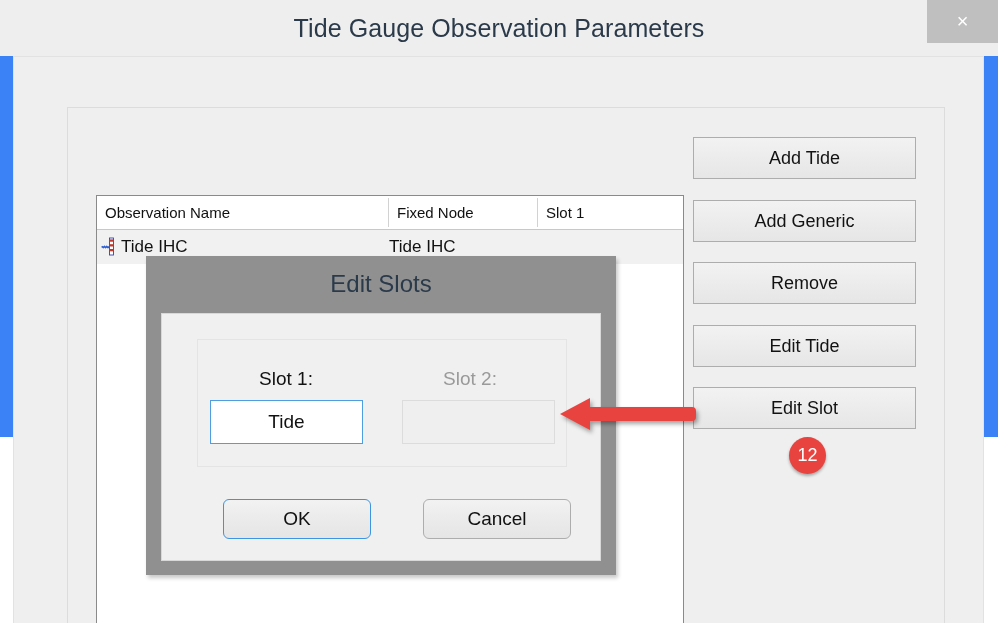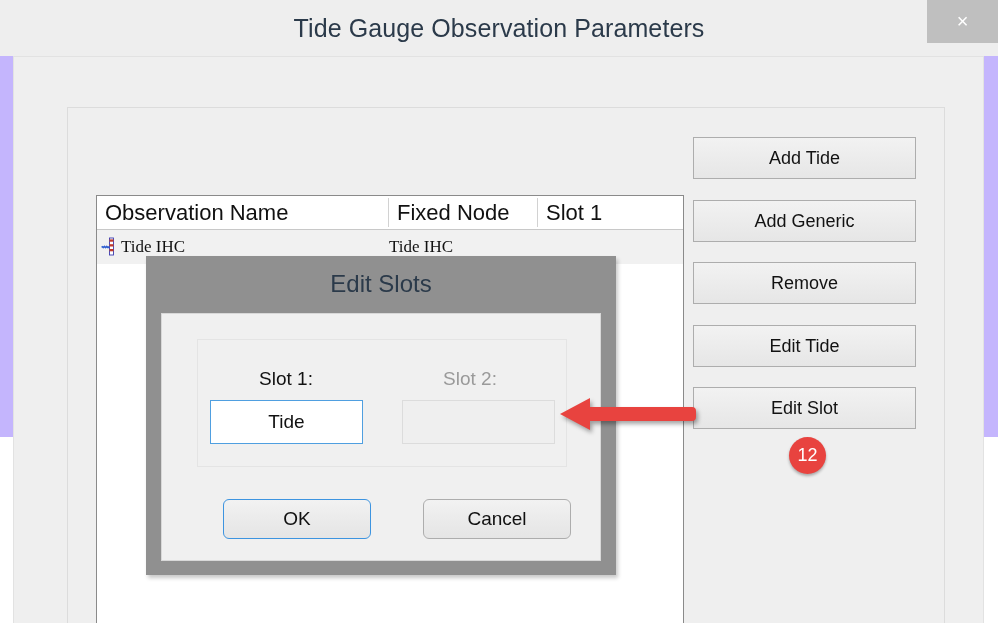--- a/index.html
+++ b/index.html
@@ -13,21 +13,21 @@
     font-family: "Liberation Sans", sans-serif;
     overflow: hidden;
     position: relative;
   }
 
   
   #window {
     position: absolute;
     left: 0; top: 0;
     width: 998px; height: 437px;
-    background: #c4b5fd;
+    background: #3b82f6;
   }
 
   #titlebar {
     position: absolute;
     left: 0; top: 0;
     width: 998px; height: 56px;
     background: #eeeeee;
   }
   #title-text {
     position: absolute;
@@ -88,21 +88,21 @@
     position: relative;
     height: 33px;
     background: #ffffff;
     border-bottom: 1px solid #c8c8c8;
   }
   .th {
     position: absolute;
     top: 0;
     height: 33px;
     line-height: 33px;
-    font-size: 22px;
+    font-size: 15px;
     color: #111111;
     padding-left: 8px;
     box-sizing: border-box;
     white-space: nowrap;
   }
   .th-div {
     position: absolute;
     top: 2px;
     width: 1px; height: 29px;
     background: #d2d2d2;
@@ -114,21 +114,20 @@
   }
   .td {
     position: absolute;
     top: 0;
     height: 34px;
     line-height: 34px;
     font-size: 17px;
     color: #111111;
     box-sizing: border-box;
     white-space: nowrap;
-    font-family: Liberation Serif, serif;
   }
 
   
   .gauge-icon {
     position: absolute;
     left: 4px; top: 7px;
     width: 20px; height: 20px;
   }
 
   

